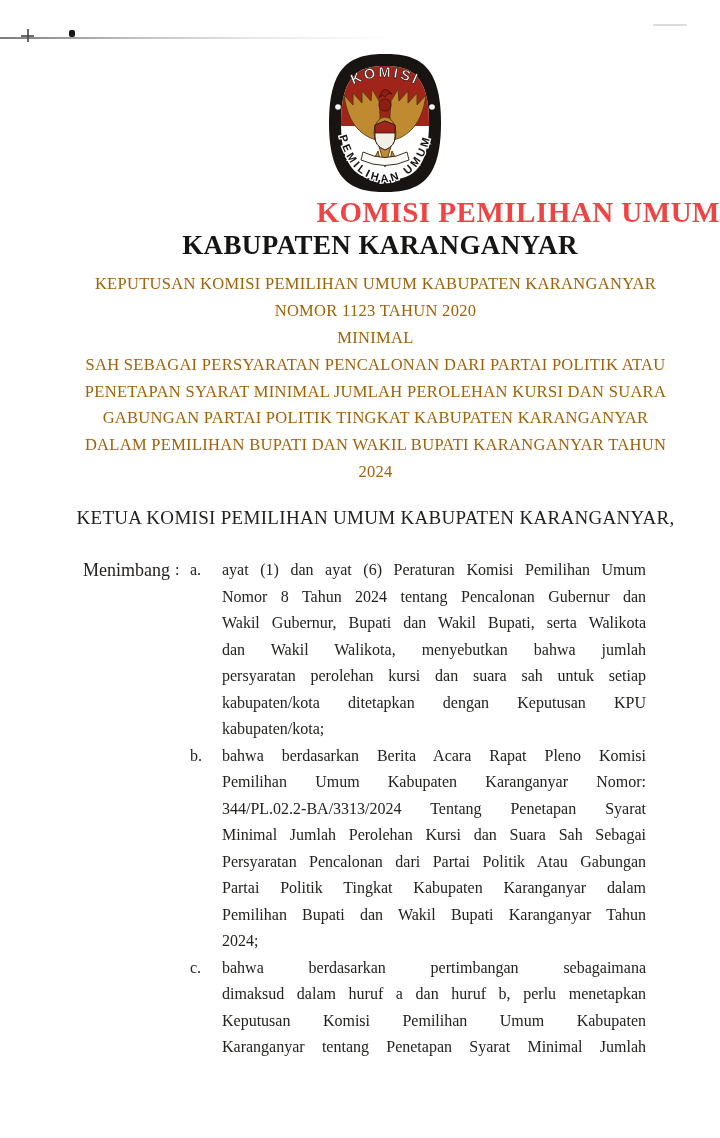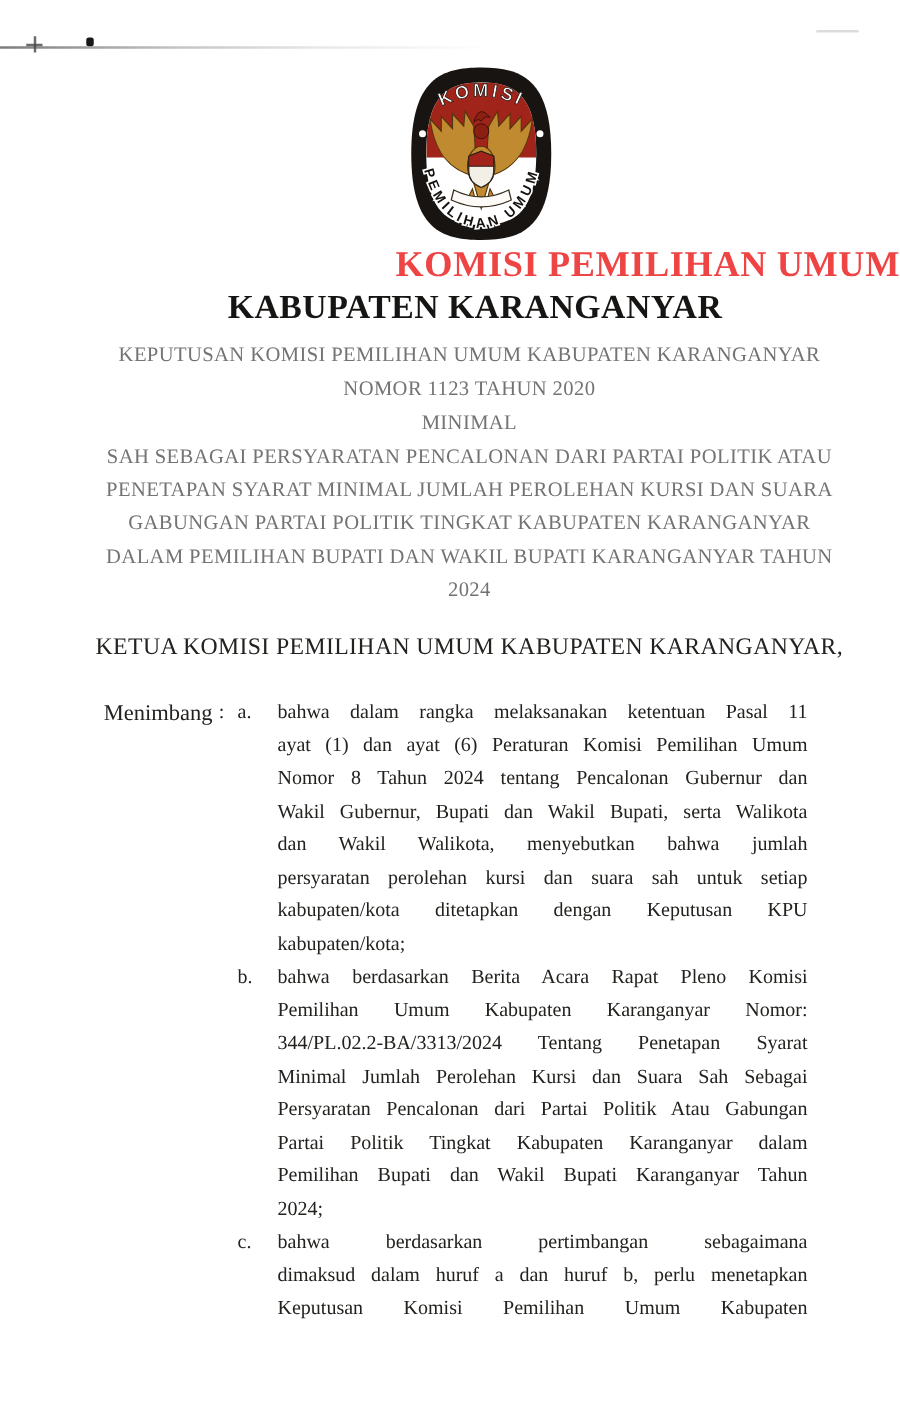--- a/index.html
+++ b/index.html
@@ -26,21 +26,21 @@
   .logo-wrap svg{display:block;width:114px;height:140px;}
 
   
   .org-line1{position:absolute;top:196px;left:40px;width:680px;text-align:right;
     font-size:29px;font-weight:700;letter-spacing:.5px;color:#ef4444;}
   .org-line2{position:absolute;top:230px;left:40px;width:680px;text-align:center;
     font-size:27px;font-weight:700;letter-spacing:.4px;color:#171513;}
 
   
   .doc-heading{position:absolute;top:271px;left:48px;width:655px;text-align:center;
-    font-size:16.5px;line-height:26.9px;letter-spacing:.3px;color:#737373;}
+    font-size:16.5px;line-height:26.9px;letter-spacing:.3px;color:#a16207;}
   .doc-heading div{height:26.9px;}
 
   .salutation{position:absolute;top:507px;left:48px;width:655px;text-align:center;
     font-size:19px;letter-spacing:.3px;color:#24221f;}
 
   
   .menimbang{position:absolute;top:557px;left:83px;width:563px;
     font-size:16px;line-height:26.5px;color:#24221f;
     display:grid;grid-template-columns:92px 15px 1fr;}
   .m-term{grid-column:1;font-size:18px;}
@@ -128,21 +128,20 @@
   <div class="salutation">KETUA KOMISI PEMILIHAN UMUM KABUPATEN KARANGANYAR,</div>
 
   <div class="menimbang">
     <div class="m-term">Menimbang</div>
     <div class="m-colon">:</div>
     <div class="m-items">
 
       <div class="m-item">
         <div class="m-letter">a.</div>
         <div class="m-lines">
-          <div class="jl">bahwa dalam rangka melaksanakan ketentuan Pasal 11</div>
           <div class="jl">ayat (1) dan ayat (6) Peraturan Komisi Pemilihan Umum</div>
           <div class="jl">Nomor 8 Tahun 2024 tentang Pencalonan Gubernur dan</div>
           <div class="jl">Wakil Gubernur, Bupati dan Wakil Bupati, serta Walikota</div>
           <div class="jl">dan Wakil Walikota, menyebutkan bahwa jumlah</div>
           <div class="jl">persyaratan perolehan kursi dan suara sah untuk setiap</div>
           <div class="jl">kabupaten/kota ditetapkan dengan Keputusan KPU</div>
           <div class="jl end">kabupaten/kota;</div>
         </div>
       </div>
 
@@ -159,19 +158,20 @@
           <div class="jl end">2024;</div>
         </div>
       </div>
 
       <div class="m-item">
         <div class="m-letter">c.</div>
         <div class="m-lines">
           <div class="jl">bahwa berdasarkan pertimbangan sebagaimana</div>
           <div class="jl">dimaksud dalam huruf a dan huruf b, perlu menetapkan</div>
           <div class="jl">Keputusan Komisi Pemilihan Umum Kabupaten</div>
+          <div class="jl">Karanganyar tentang Penetapan Syarat Minimal Jumlah</div>
         </div>
       </div>
 
     </div>
   </div>
 
 </div>
 
 </body></html>

